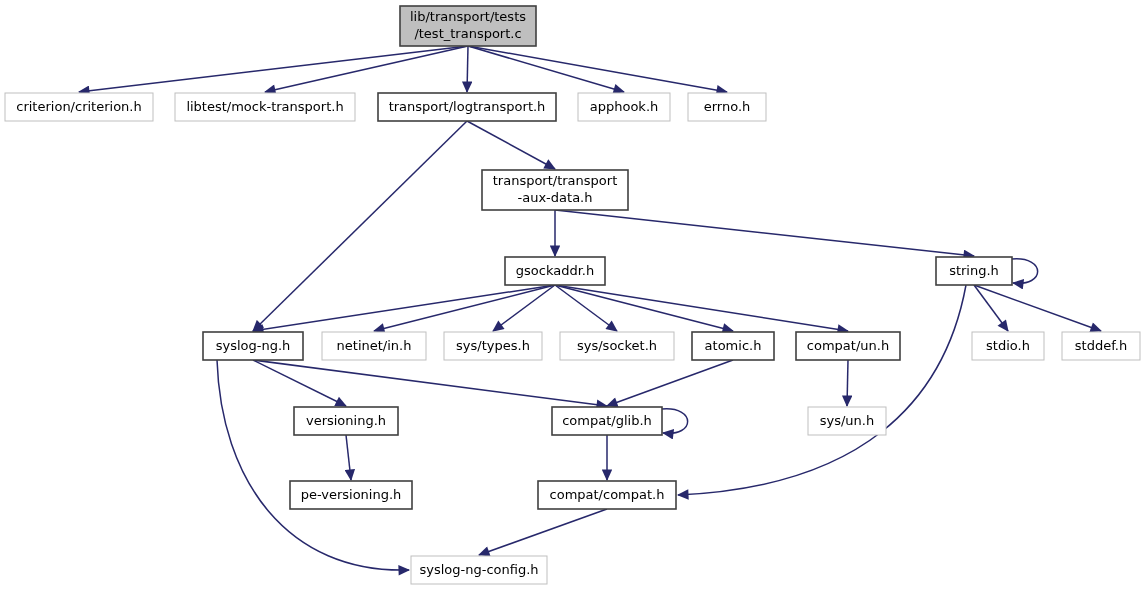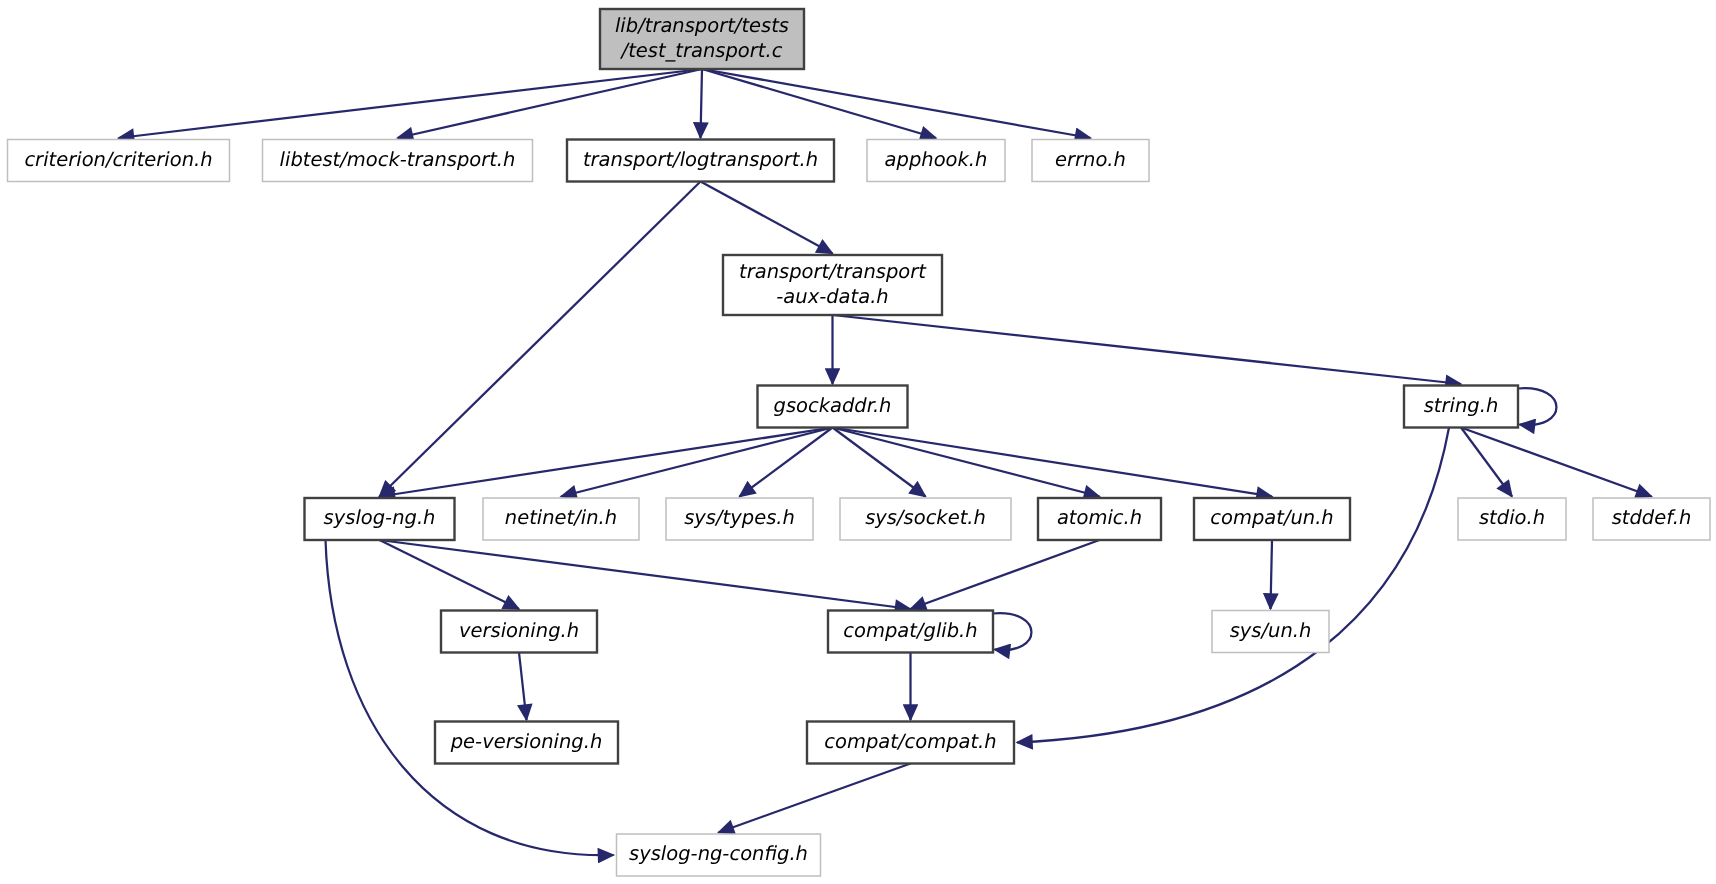--- a/index.html
+++ b/index.html
@@ -10,21 +10,20 @@
   body {
     width: 1144px;
     height: 589px;
     font-family: "DejaVu Sans", sans-serif;
     overflow: hidden;
   }
   #graph-root {
     position: relative;
     width: 1024px;
     height: 589px;
-    font-style: italic;
   }
   svg#graph {
     display: block;
     width: 1144px;
     height: 589px;
   }
   .node-rect {
     fill: #ffffff;
     stroke: #bfbfbf;
     stroke-width: 1;

